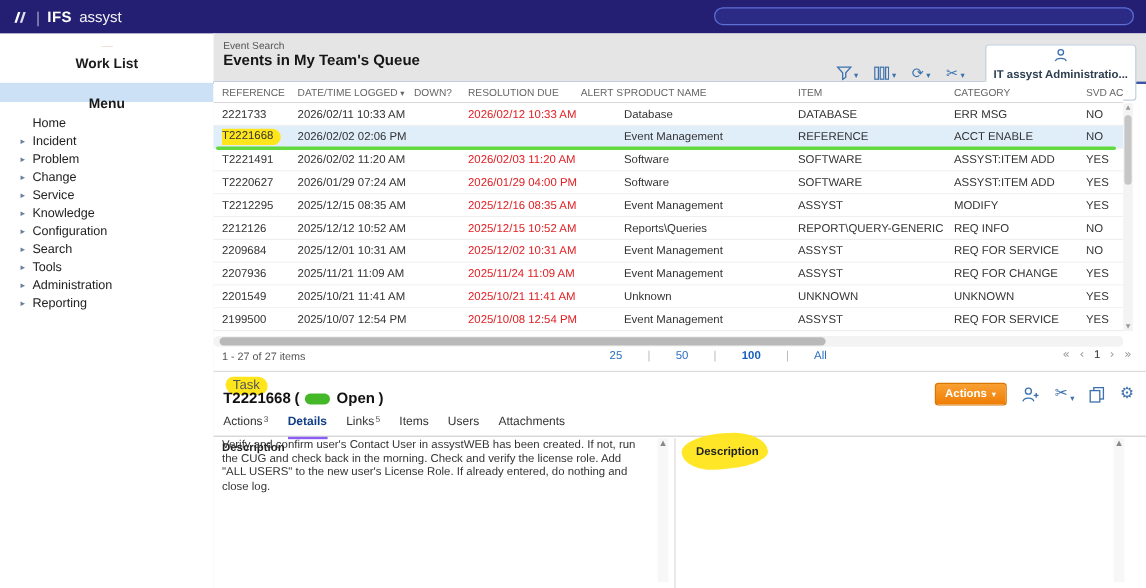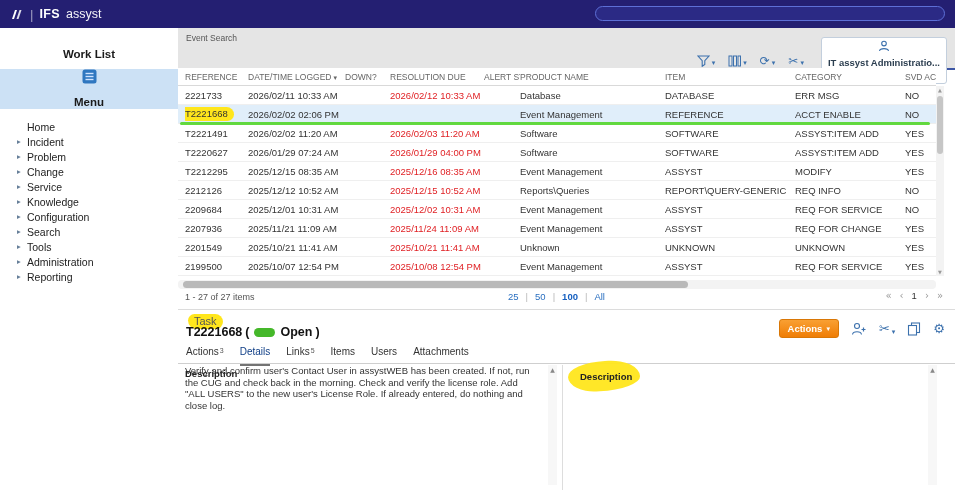--- a/index.html
+++ b/index.html
@@ -13,21 +13,21 @@
   .logo .sep{opacity:.55;font-weight:300;font-size:13px;}
   .logo .ifs{font-weight:bold;font-size:12.5px;letter-spacing:.4px;}
   .logo .prod{font-size:12.5px;font-weight:400;opacity:.95;}
   .search-pill{position:absolute;left:595px;top:6px;width:350px;height:15px;border:1px solid #5d6fd6;
     border-radius:9px;background:#2b2a85;color:#fff;font-size:10px;padding:0 8px;outline:none;box-sizing:border-box;}
 
   
   .sidebar{position:absolute;left:0;top:28px;width:178px;height:462px;background:#fff;border-right:1px solid #ececec;}
   .side-row{display:flex;align-items:center;gap:9px;height:22px;padding:0 11px;font-size:11.5px;font-weight:bold;color:#1a1a1a;cursor:pointer;flex-direction:column;}
   .side-row.worklist{margin-top:10px;}
-  .side-row.menu{background:#cce1f5;margin-top:9px;height:40px;gap:12px;}
+  .side-row.menu{background:#cce1f5;margin-top:9px;height:16px;gap:12px;}
   .side-list{margin-top:10px;}
   .side-item{display:flex;align-items:center;height:15px;padding-left:17px;font-size:10.5px;color:#222;cursor:pointer;}
   .side-arrow{width:10px;color:#68809a;font-size:7.5px;}
 
   
   .main{position:absolute;left:178px;top:28px;width:777px;height:462px;background:#fff;}
   .view-header{position:absolute;left:0;top:0;width:777px;height:40px;background:#e5e5e5;border-bottom:2px solid #3d56a5;}
   .breadcrumb{position:absolute;left:8px;top:5px;font-size:8.5px;color:#555;}
   .page-title{position:absolute;left:8px;top:15px;font-size:12.5px;font-weight:bold;color:#161616;}
   .toolbar{position:absolute;right:8px;top:9px;display:flex;align-items:center;gap:13px;}
@@ -54,21 +54,21 @@
 
   .v-scroll{position:absolute;left:758px;top:58px;width:8px;height:190px;background:#f3f3f3;}
   .v-scroll .arr{display:block;text-align:center;font-size:5px;color:#999;line-height:8px;}
   .v-thumb{position:absolute;left:1px;top:10px;width:6px;height:58px;background:#c6c6c6;border-radius:3px;}
   .v-arr-b{position:absolute;bottom:0;left:0;width:8px;text-align:center;font-size:5px;color:#999;line-height:8px;}
   .h-scroll{position:absolute;left:0;top:252px;width:758px;height:9px;background:#f3f3f3;border-radius:4px;}
   .h-thumb{position:absolute;left:5px;top:1px;width:505px;height:7px;background:#b9b9b9;border-radius:4px;}
 
   
   .pg-count{position:absolute;left:7px;top:264px;font-size:9px;color:#555;}
-  .page-sizes{position:absolute;left:330px;top:263px;display:flex;gap:7px;font-size:9.5px;align-items:center;}
+  .page-sizes{position:absolute;left:330px;top:263px;display:flex;gap:21px;font-size:9.5px;align-items:center;}
   .page-sizes .size{color:#2a6fc0;cursor:pointer;}
   .page-sizes .size.active{color:#155fc0;font-weight:bold;}
   .page-sizes .sep{color:#b9b9b9;}
   .pager{position:absolute;right:12px;top:262px;display:flex;gap:8px;align-items:center;font-size:10px;color:#9a9a9a;}
   .pager .current{color:#333;font-size:9.5px;}
   .section-divider{position:absolute;left:0;top:281px;width:777px;border-top:1px solid #dcdcdc;}
 
   
   .task-label{position:absolute;left:16px;top:286px;font-size:11px;color:#555;}
   .task-title{position:absolute;left:8px;top:297px;font-size:12.5px;font-weight:bold;color:#111;display:flex;align-items:center;gap:3px;}
@@ -77,21 +77,21 @@
   .actions-btn{background:linear-gradient(#f9a033,#ef7d05);border:1px solid #d97706;border-radius:3px;color:#fff;
     font-size:9.5px;font-weight:bold;height:17px;display:flex;align-items:center;gap:4px;padding:0 8px;cursor:pointer;}
   .caret-white{color:#fff;font-size:7px;}
   .mini-icon{color:#3c71ad;font-size:13px;line-height:14px;cursor:pointer;}
 
   
   .tabs{position:absolute;left:0;top:318px;width:777px;height:18px;border-bottom:1px solid #cfcfcf;
     display:flex;gap:16px;padding-left:8px;box-sizing:border-box;font-size:10px;color:#333;}
   .tab{display:flex;align-items:flex-start;gap:1px;height:18px;cursor:pointer;}
   .tab .badge{font-size:7px;color:#555;margin-top:1px;}
-  .tab.active{color:#0f3e86;font-weight:normal;border-bottom:2px solid #737373;justify-content:flex-end;}
+  .tab.active{color:#0f3e86;font-weight:bold;border-bottom:2px solid #8b5cf6;justify-content:flex-end;}
 
   
   .panel-left{position:absolute;left:0;top:337px;width:383px;height:125px;}
   .panel-title{position:absolute;left:7px;top:3px;font-size:9.5px;font-weight:bold;color:#222;}
   .panel-body{position:absolute;left:7px;top:0;width:352px;font-size:9.5px;color:#333;line-height:11.5px;}
   .vtrack{position:absolute;right:4px;top:0;width:9px;height:120px;background:#f7f7f7;text-align:center;cursor:pointer;}
   .vtrack .up{font-size:6px;color:#888;line-height:9px;display:block;}
   .splitter{position:absolute;left:384px;top:337px;width:1px;height:125px;background:#ddd;}
   .panel-right{position:absolute;left:386px;top:337px;width:391px;height:125px;}
   .panel-right .vtrack{right:18px;}
@@ -182,20 +182,21 @@
           <span class="side-arrow glyph">▸</span>
           <span>Reporting</span>
         </div>
       </div>
   </div>
 
   <div class="main">
 
     <div class="view-header">
       <div class="breadcrumb">Event Search</div>
+      <div class="page-title">Events in My Team's Queue</div>
       <div class="toolbar">
         <div class="icon-group">
           <svg width="13" height="12">
             <path d="M1 1h11l-4.2 4.6v3.8l-2.6 1.9V5.6z" fill="none" stroke="#3c71ad" stroke-width="1.1"></path>
           </svg>
           <span class="caret glyph">▾</span>
         </div>
         <div class="icon-group">
           <svg width="13" height="12">
             <rect x="1" y="1" width="3" height="10" fill="none" stroke="#3c71ad"></rect>

